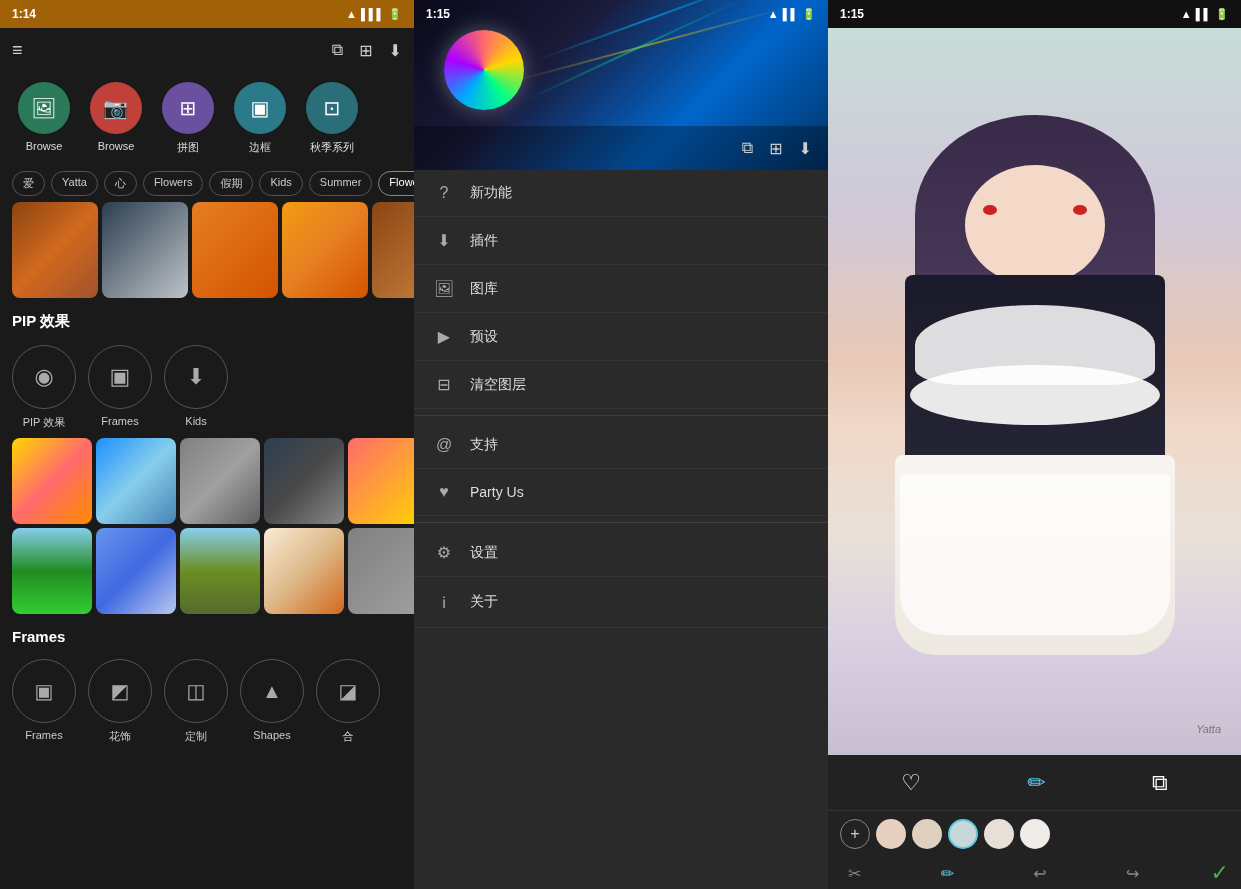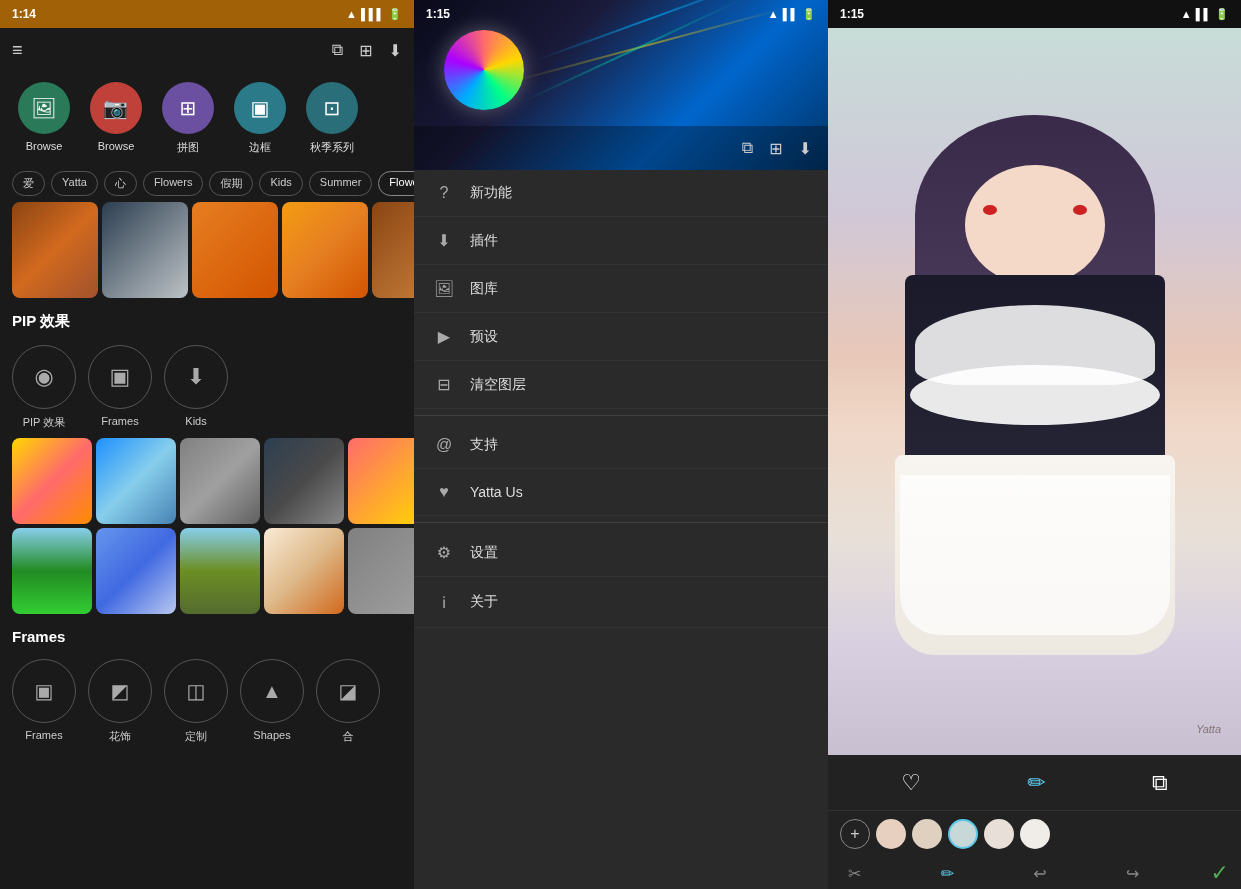--- a/index.html
+++ b/index.html
@@ -604,21 +604,21 @@
       <span class="p2-menu-icon">⊟</span>
       <span class="p2-menu-label">清空图层</span>
     </div>
     <div class="p2-divider"></div>
     <div class="p2-menu-item">
       <span class="p2-menu-icon">@</span>
       <span class="p2-menu-label">支持</span>
     </div>
     <div class="p2-menu-item">
       <span class="p2-menu-icon">♥</span>
-      <span class="p2-menu-label">Yatta Us</span>
+      <span class="p2-menu-label">Party Us</span>
     </div>
     <div class="p2-divider"></div>
     <div class="p2-menu-item">
       <span class="p2-menu-icon">⚙</span>
       <span class="p2-menu-label">设置</span>
     </div>
     <div class="p2-menu-item">
       <span class="p2-menu-icon">ℹ</span>
       <span class="p2-menu-label">关于</span>
     </div>

